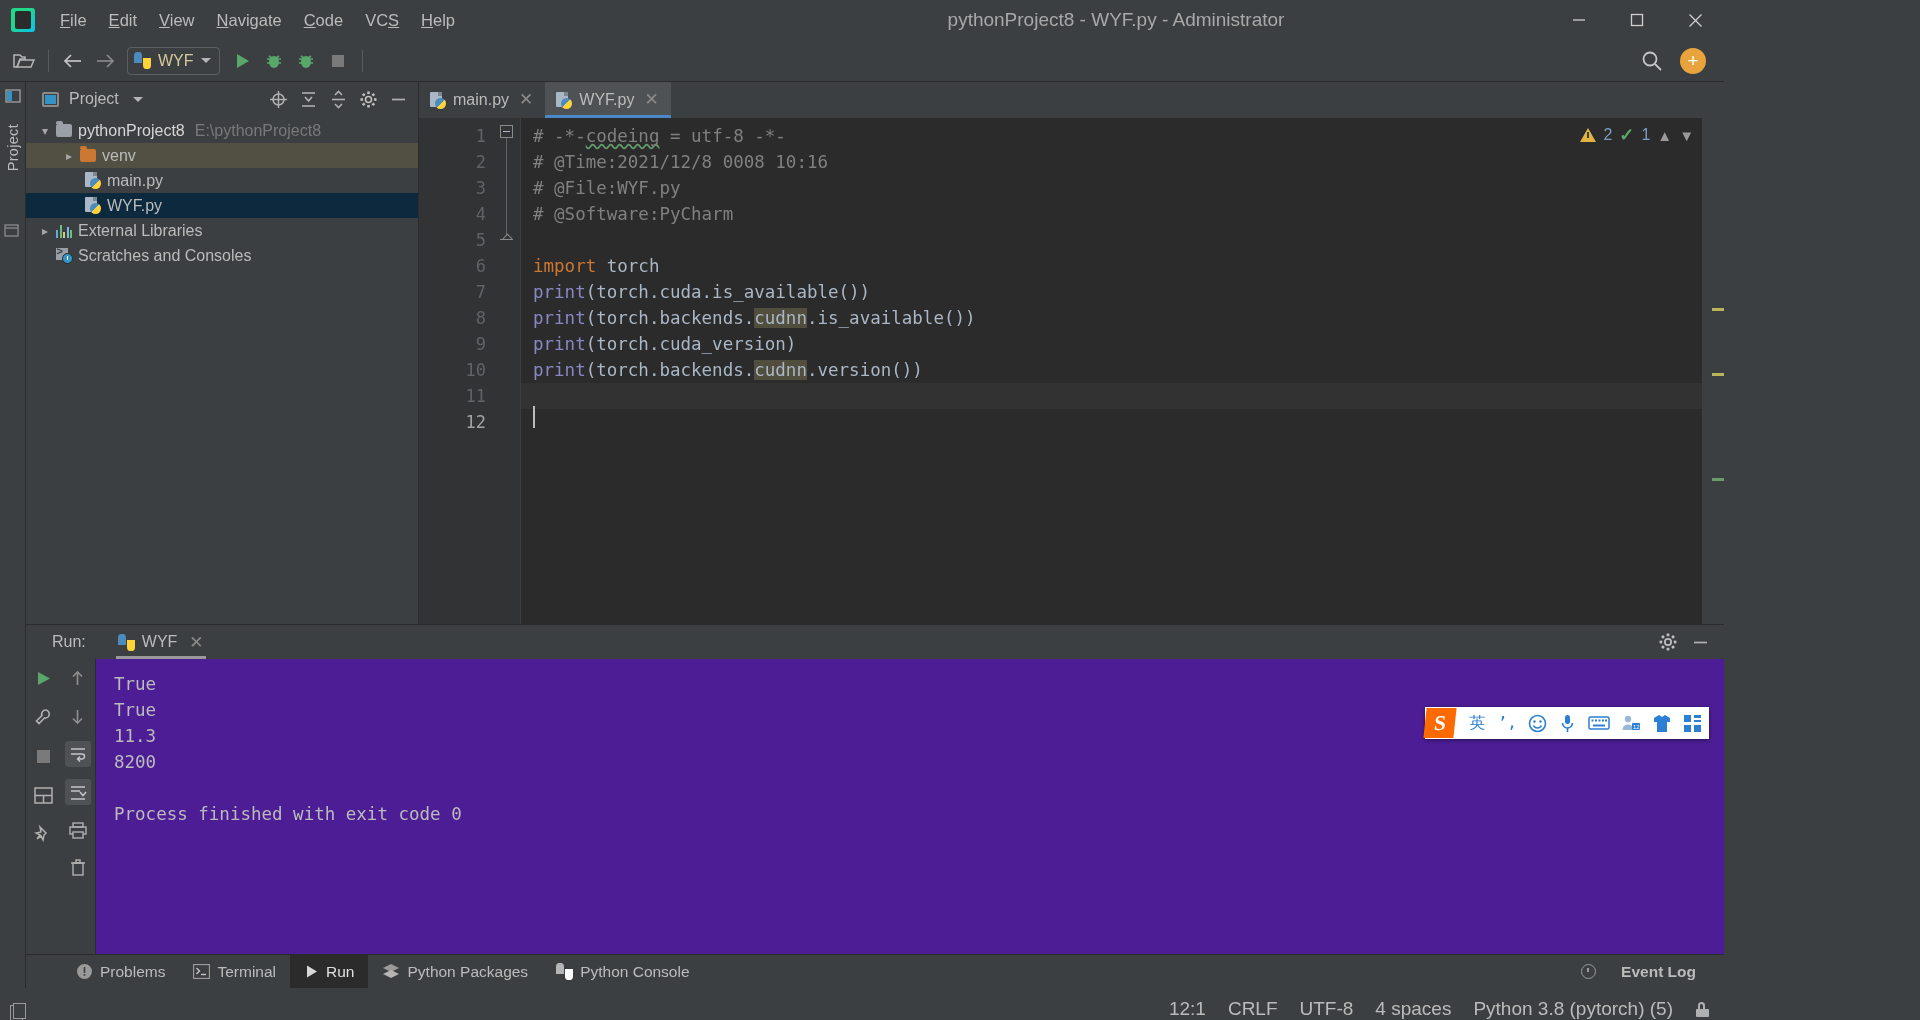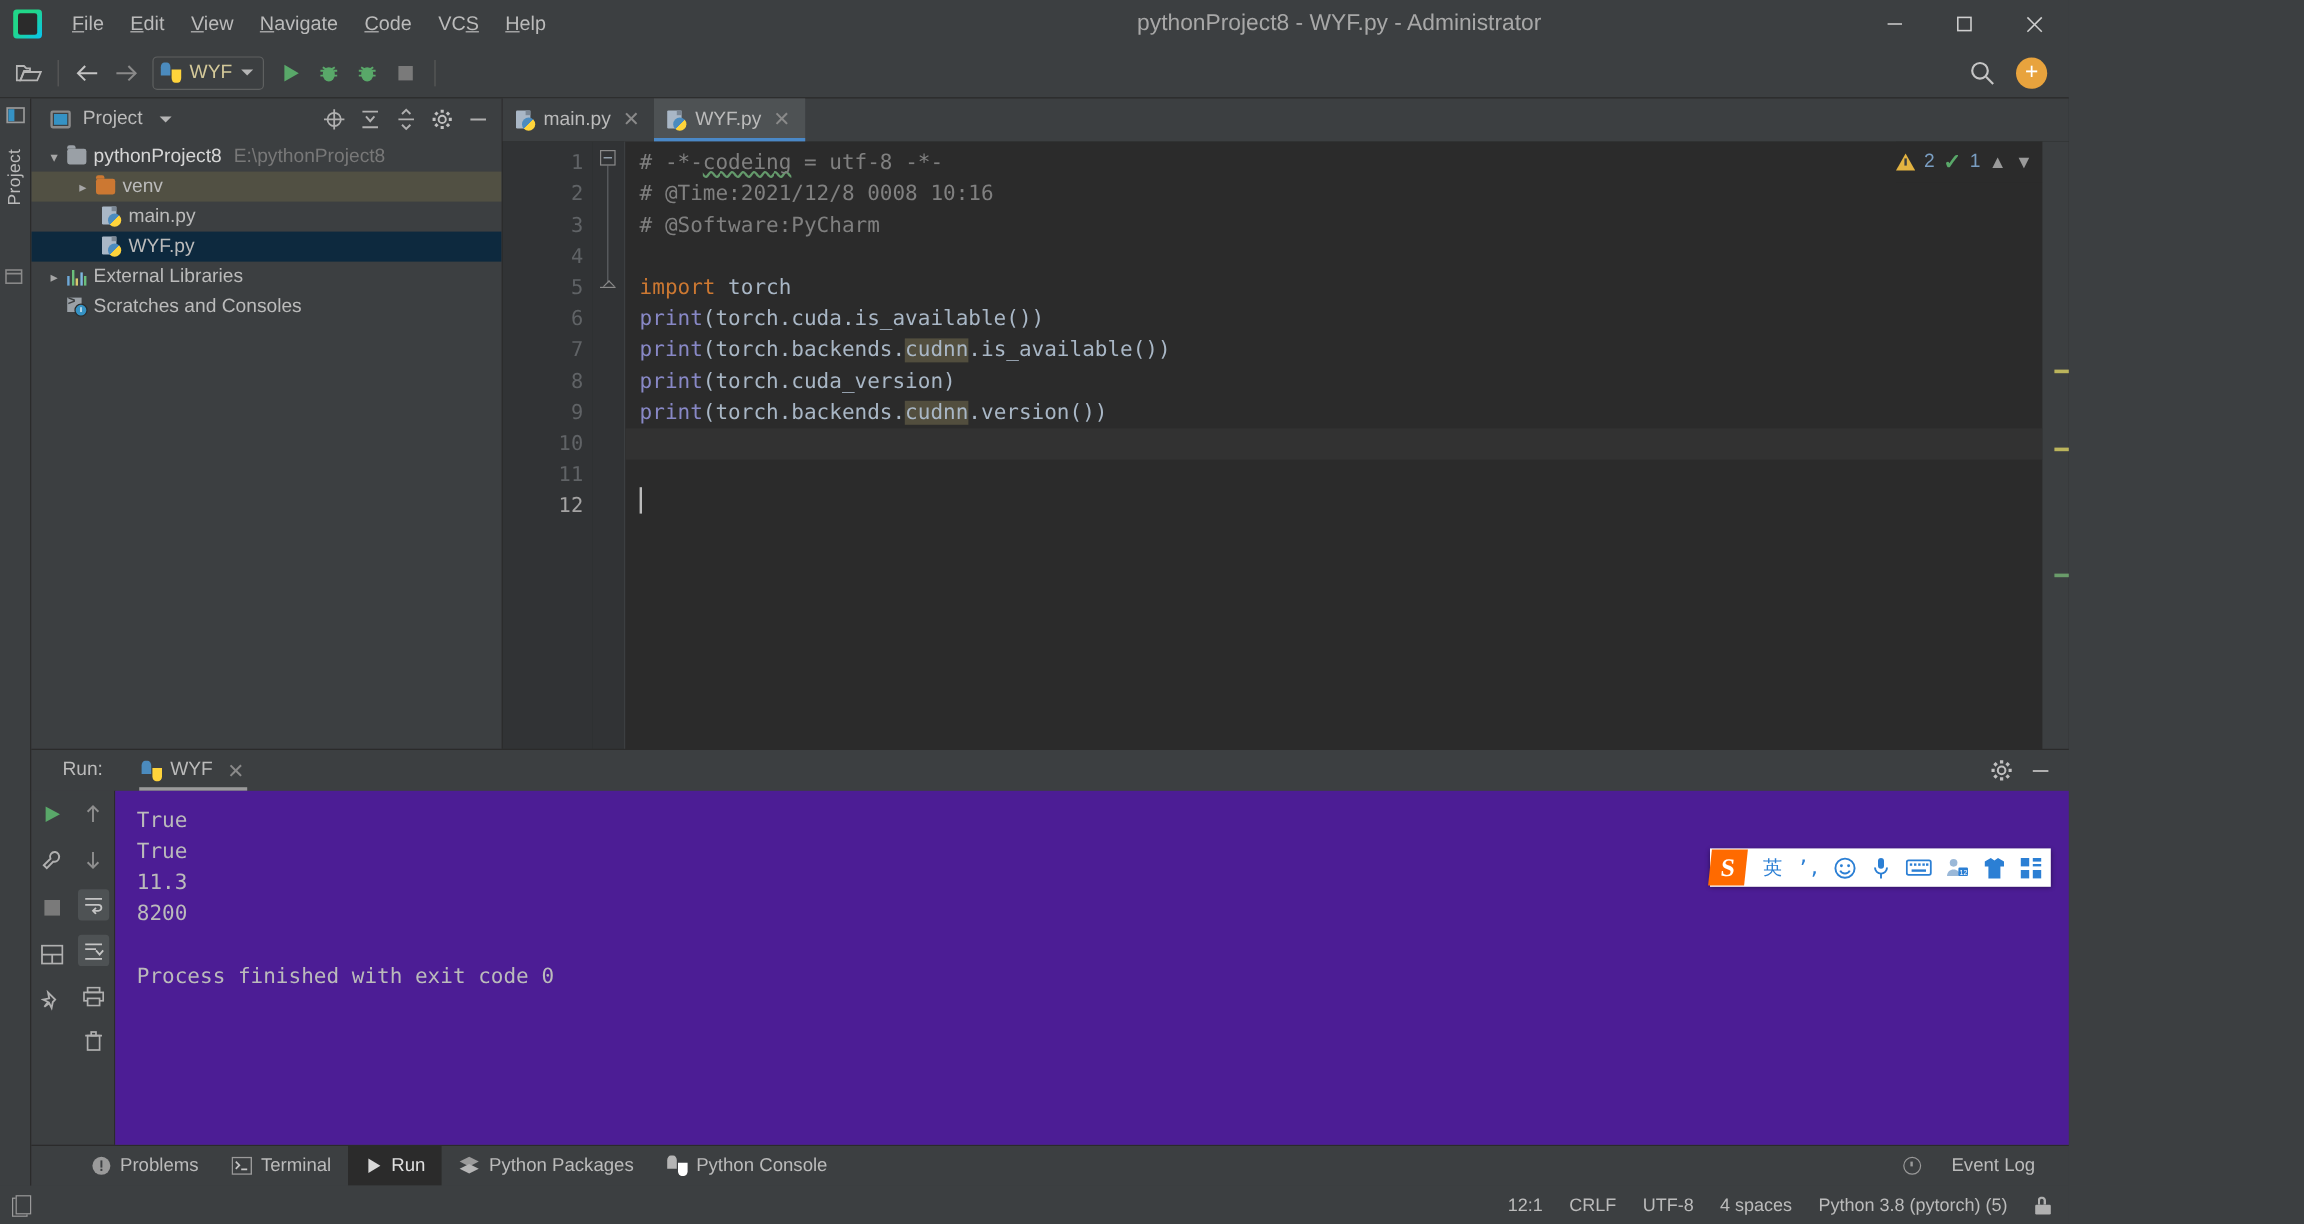--- a/index.html
+++ b/index.html
@@ -321,24 +321,24 @@
   
   .toolwin-bar{
     height:34px;flex:0 0 34px;background:#3c3f41;border-top:1px solid #2b2b2b;
     display:flex;align-items:stretch;padding-left:36px;
   }
   .tw-item{
     display:flex;align-items:center;gap:7px;padding:0 14px;
     color:#bbbbbb;font-size:15.5px;cursor:default;
   }
   .tw-item.active{background:#2b2b2b;color:#e0e0e0;}
-  .tw-right{margin-left:auto;display:flex;align-items:center;padding-right:28px;gap:25px;color:#bbbbbb;font-size:15.5px;}
+  .tw-right{margin-left:auto;display:flex;align-items:center;padding-right:28px;gap:25px;color:#bbbbbb;font-size:15.5px;font-weight:bold;}
   .statusbar{
     height:32px;flex:0 0 32px;background:#3c3f41;
-    display:flex;align-items:center;padding-left:10px;color:#bbbbbb;font-size:15px;
+    display:flex;align-items:flex-end;padding-left:10px;color:#bbbbbb;font-size:19px;
   }
   .sb-right{margin-left:auto;display:flex;align-items:center;gap:22px;padding-right:14px;}
   .lock-ico{width:15px;height:15px;position:relative;}
   .lock-ico .bdy{position:absolute;left:1px;bottom:0;width:13px;height:8px;background:#b0b0b0;border-radius:1px;}
   .lock-ico .shk{position:absolute;left:3px;top:0;width:7px;height:7px;border:2px solid #b0b0b0;border-bottom:none;border-radius:4px 4px 0 0;}
   .doc-ico{width:15px;height:17px;position:relative;}
   .doc-ico::before{content:"";position:absolute;left:0;top:2px;width:11px;height:14px;border:1.5px solid #9a9a9a;}
   .doc-ico::after{content:"";position:absolute;left:3px;top:0px;width:11px;height:14px;border:1.5px solid #9a9a9a;background:#3c3f41;}
   .event-ico{width:15px;height:15px;border:1.5px solid #9a9a9a;border-radius:50%;position:relative;}
   .event-ico::after{content:"";position:absolute;left:5px;top:3px;width:1.5px;height:4px;background:#9a9a9a;}
@@ -623,20 +623,21 @@
 
             <div class="fold-col">
               <div class="fold-line"></div>
               <div class="fold-box"></div>
               <div class="fold-end"></div>
             </div>
 
             <div class="code">
               <div class="code-line"><span class="cm">#&nbsp;-*-</span><span class="cm squiggle">codeing</span><span class="cm">&nbsp;=&nbsp;utf-8&nbsp;-*-</span></div>
               <div class="code-line"><span class="cm"># @Time:2021/12/8 0008 10:16</span></div>
+              <div class="code-line"><span class="cm"># @File:WYF.py</span></div>
               <div class="code-line"><span class="cm"># @Software:PyCharm</span></div>
               <div class="code-line">&nbsp;</div>
               <div class="code-line"><span class="kw">import</span><span class="plain"> torch</span></div>
               <div class="code-line"><span class="fn">print</span><span class="plain">(torch.cuda.is_available())</span></div>
               <div class="code-line"><span class="fn">print</span><span class="plain">(torch.backends.</span><span class="plain hl">cudnn</span><span class="plain">.is_available())</span></div>
               <div class="code-line"><span class="fn">print</span><span class="plain">(torch.cuda_version)</span></div>
               <div class="code-line"><span class="fn">print</span><span class="plain">(torch.backends.</span><span class="plain hl">cudnn</span><span class="plain">.version())</span></div>
               <div class="code-line cur"><span class="caret" style="left:12px;top:288px;"></span></div>
 
               <div class="status-strip">

